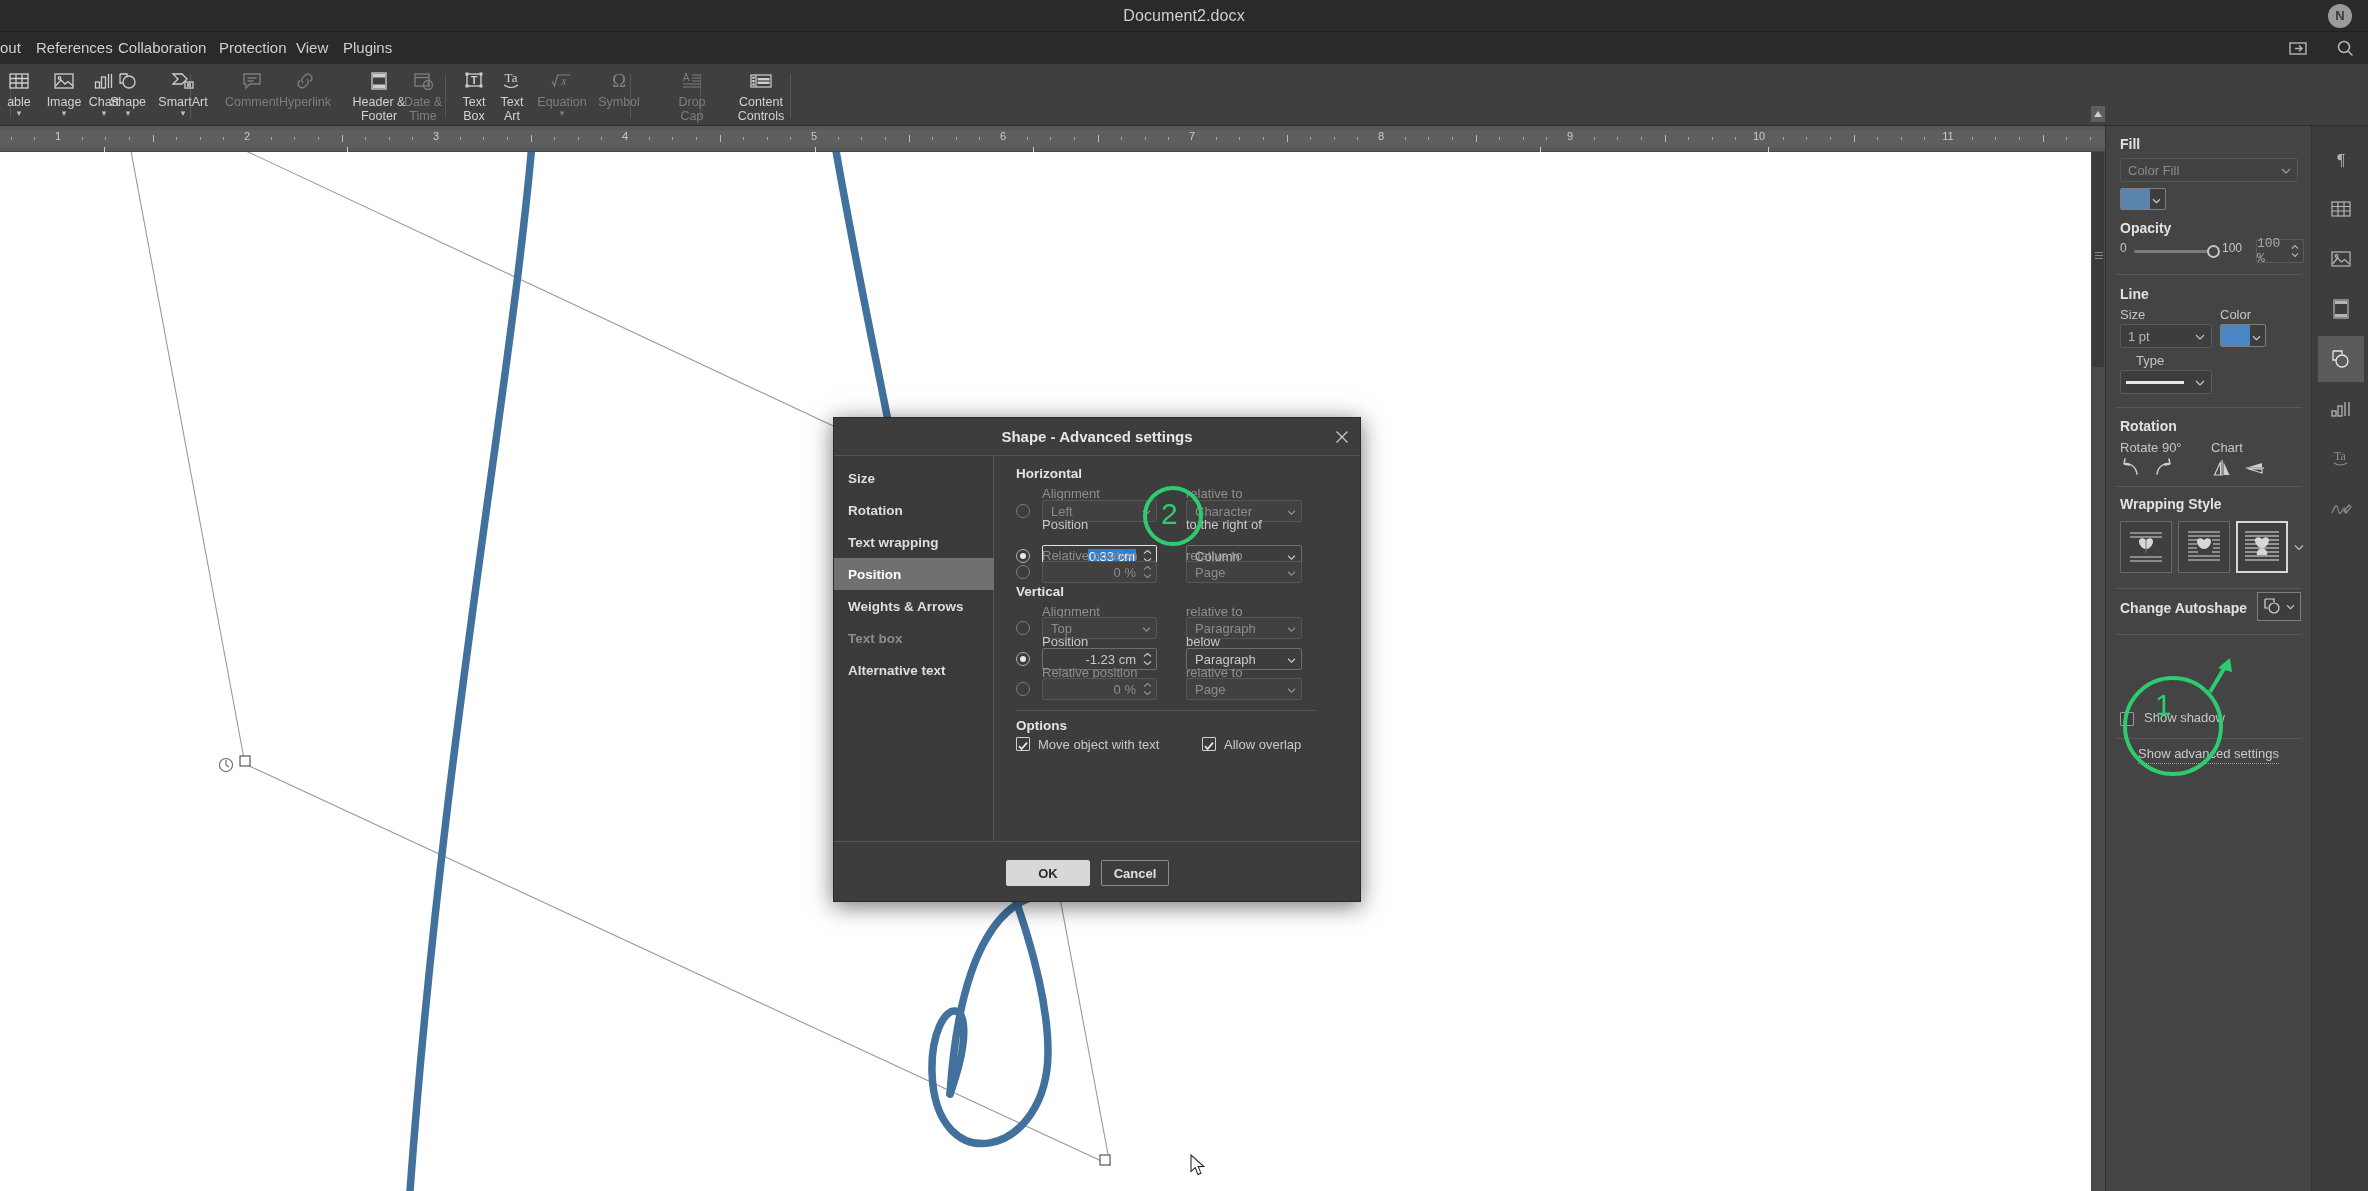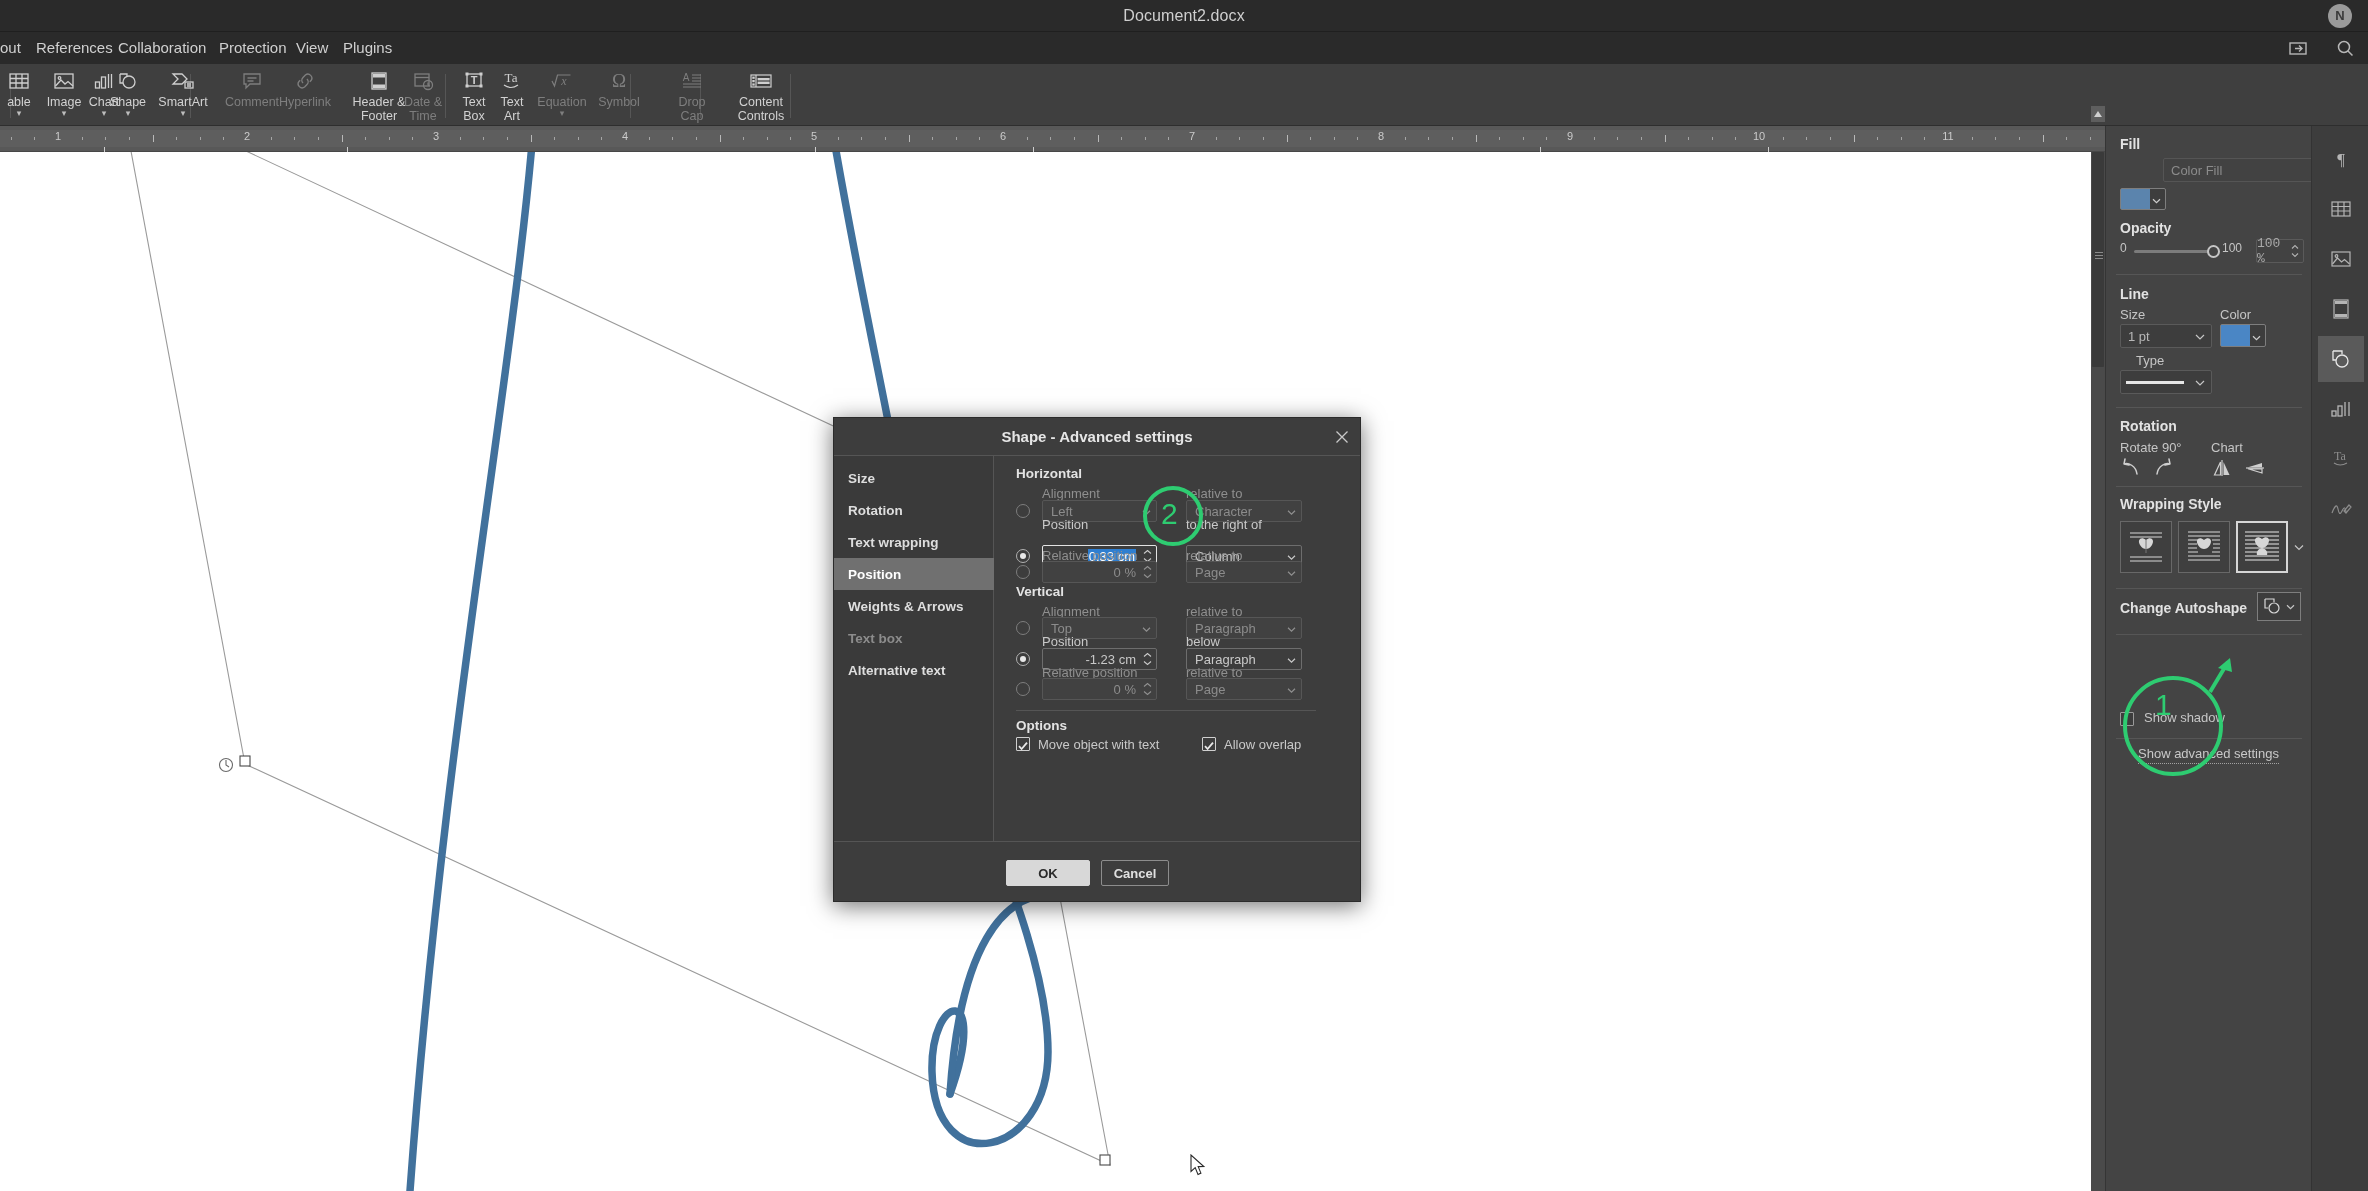--- a/index.html
+++ b/index.html
@@ -96,21 +96,21 @@
     background: #444444; border-left: 1px solid #353535; color: #d5d5d5;
   }
   .rp-h { font-size: 14px; font-weight: bold; color: #e2e2e2; }
   .rp-lbl { font-size: 13px; color: #c6c6c6; }
   .rp-sep { position: absolute; height: 1px; background: #565656; left: 10px; width: 186px; }
   .rp-select {
     position: absolute; background: #3d3d3d; border: 1px solid #5a5a5a;
     border-radius: 2px; font-size: 13px; color: #b7b7b7;
     display: flex; align-items: center; padding-left: 7px;
   }
-  .rp-select.dis { color: #8b8b8b; border-color: #555; background:#424242;margin-left:43px; }
+  .rp-select.dis { color: #8b8b8b; border-color: #555; background:#424242; }
   .rp-select .chev { position: absolute; right: 6px; top: 50%; transform: translateY(-50%); }
   .swatch-btn {
     position: absolute; background: #3d3d3d; border: 1px solid #7e7e7e; border-radius: 2px;
     display: flex; align-items: center;
   }
   .swatch-btn .sw { height: 100%; }
   .swatch-btn .chev { position: absolute; right: 4px; top: 50%; transform: translateY(-50%); }
   .slider-track { position: absolute; height: 3px; background: #7c7c7c; border-radius: 2px; }
   .slider-knob {
     position: absolute; width: 13px; height: 13px; border-radius: 50%;

